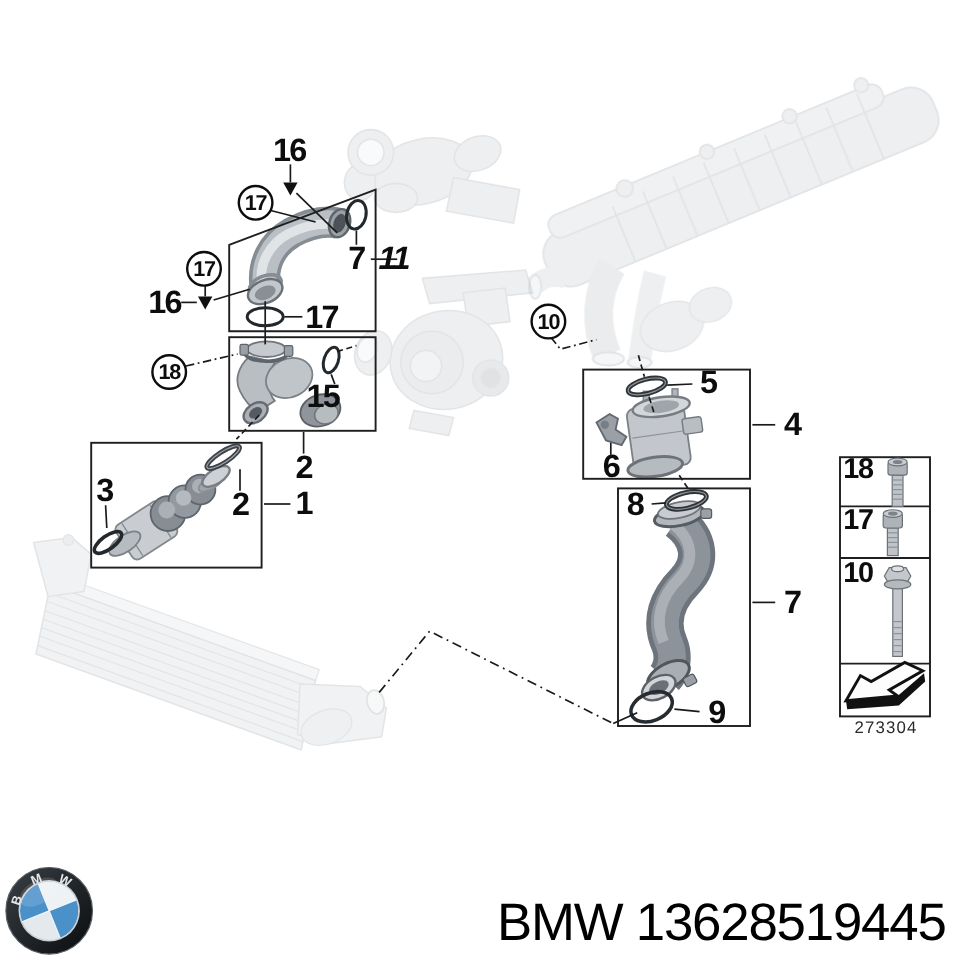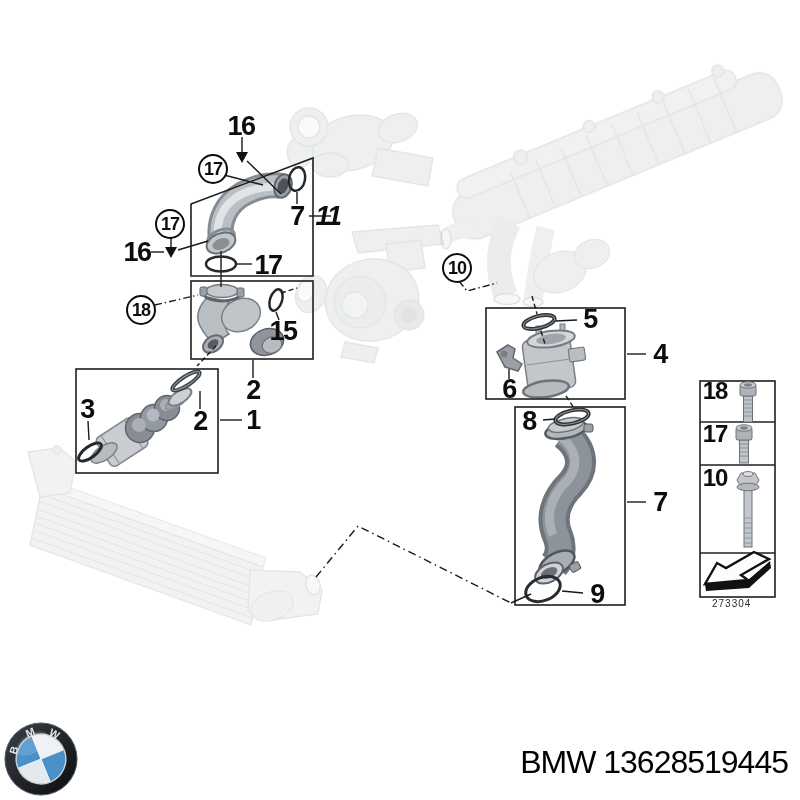--- a/index.html
+++ b/index.html
@@ -7,23 +7,23 @@
          font-family:"Liberation Sans",sans-serif;text-align:center;}
   #diagram-svg{position:absolute;left:0;top:0;}
   #label-layer{position:absolute;left:0;top:0;width:800px;height:800px;pointer-events:none;}
   .callout{position:absolute;transform:translate(-50%,-50%);font-weight:bold;color:#0d0d0d;
            font-family:"Liberation Sans",sans-serif;line-height:1;white-space:nowrap;}
   .plain{font-size:27px;letter-spacing:-1.5px;}
   .hw{font-size:24px;letter-spacing:-1px;}
   .circled{width:26px;height:26px;border:2.6px solid #0d0d0d;border-radius:50%;
            background:#fff;font-size:18px;display:flex;align-items:center;justify-content:center;
            letter-spacing:-1px;}
-  #part-number{position:absolute;right:12px;top:744px;font-size:32px;color:#000;
+  #part-number{position:absolute;right:12px;top:744px;font-size:44px;color:#000;
                letter-spacing:-1px;font-family:"Liberation Sans",sans-serif;}
-  #catalog-number{position:absolute;left:712px;top:598px;font-size:10px;color:#2b2b2b;
+  #catalog-number{position:absolute;left:712px;top:598px;font-size:14px;color:#2b2b2b;
                   letter-spacing:1px;font-family:"Liberation Sans",sans-serif;}
   #bmw-logo{position:absolute;left:2px;top:720px;}
 </style>
 </head>
 <body>
 
 <div id="stage">
 
 <svg id="diagram-svg" width="800" height="800" viewBox="0 0 800 800">
 
@@ -283,21 +283,21 @@
 
 <div id="label-layer">
       <div class="callout plain" style="left: 241px; top: 126px;">16</div>
       <div class="callout circled" style="left: 213px; top: 169px;">17</div>
       <div class="callout circled" style="left: 170px; top: 224px;">17</div>
       <div class="callout plain" style="left: 137px; top: 252px;">16</div>
       <div class="callout plain" style="left: 297px; top: 216px;">7</div>
       <div class="callout plain" style="left: 328px; top: 216px; font-style: italic;">11</div>
       <div class="callout plain" style="left: 268px; top: 265px;">17</div>
       <div class="callout circled" style="left: 141px; top: 310px;">18</div>
-      <div class="callout plain" style="left: 283px; top: 331px;">15</div>
+      <div class="callout plain" style="left: 269px; top: 331px;">15</div>
       <div class="callout plain" style="left: 253px; top: 390px;">2</div>
       <div class="callout plain" style="left: 87px; top: 409px;">3</div>
       <div class="callout plain" style="left: 200px; top: 421px;">2</div>
       <div class="callout plain" style="left: 253px; top: 420px;">1</div>
       <div class="callout circled" style="left: 457px; top: 268px;">10</div>
       <div class="callout plain" style="left: 590px; top: 319px;">5</div>
       <div class="callout plain" style="left: 509px; top: 389px;">6</div>
       <div class="callout plain" style="left: 660px; top: 354px;">4</div>
       <div class="callout plain" style="left: 529px; top: 421px;">8</div>
       <div class="callout plain" style="left: 660px; top: 502px;">7</div>

